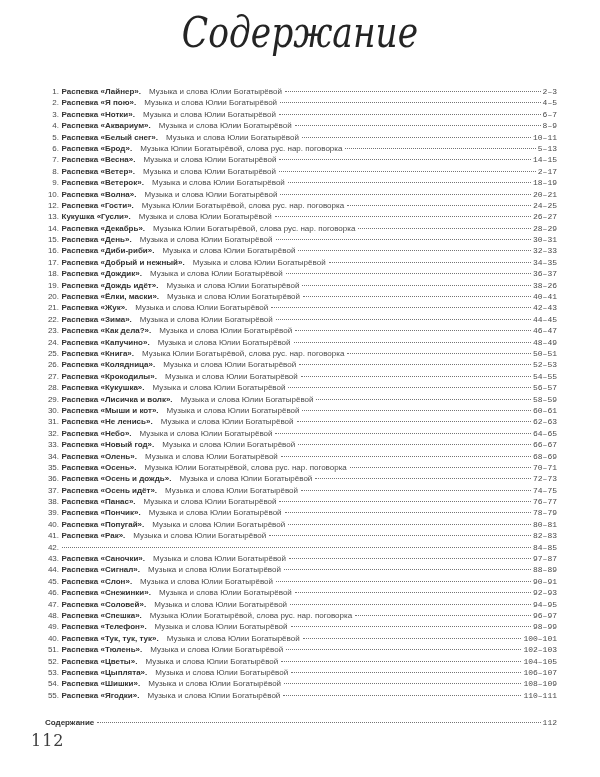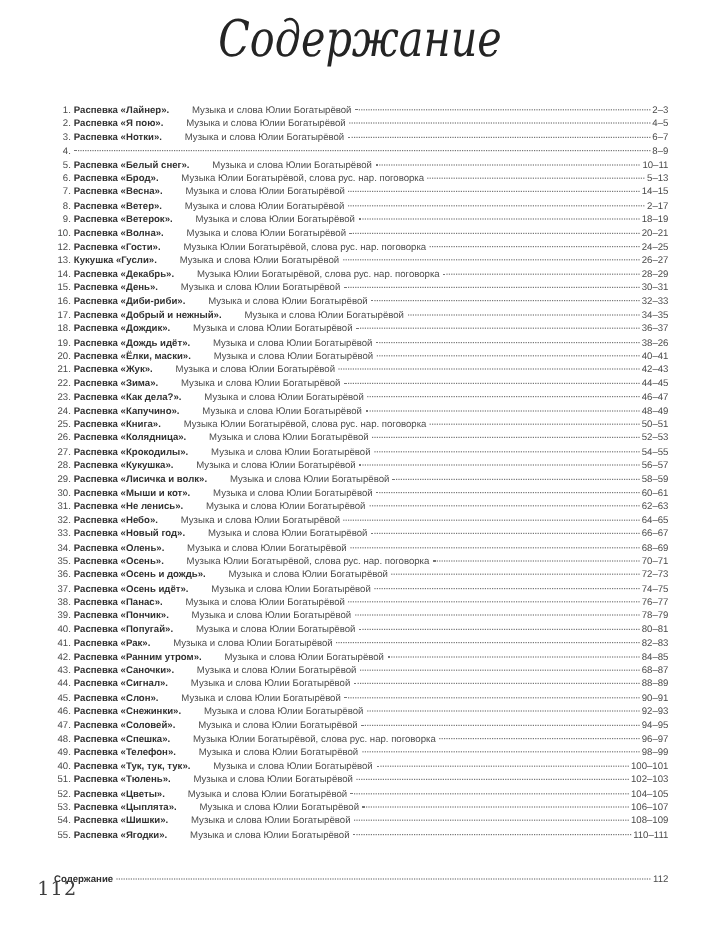--- a/index.html
+++ b/index.html
@@ -51,36 +51,36 @@
     text-align: right;
     color: #4a4a4a;
   }
   .entry-text {
     flex: none;
     margin-left: 2.5px;
   }
   .entry-title {
     font-weight: 700;
     color: #323232;
-    margin-top: 10px;
   }
   .entry-credit {
     color: #4c4c4c;
-    margin-left: 19px;
+    margin-left: 8px;
   }
   .leader {
     flex: 1 1 auto;
     min-width: 8px;
     border-bottom: 1px dotted #747474;
     margin: 0 2px 0 3px;
     transform: translateY(-2px);
   }
   .pages {
     flex: none;
     color: #4a4a4a;
+    font-family: Liberation Mono, monospace;
   }
   .toc-footer {
     position: absolute;
     top: 717px;
     left: 45px;
     right: 43px;
   }
   .toc-footer .entry-title {
     margin-left: 0;
   }
@@ -116,20 +116,21 @@
 
   <div class="toc-row">
     <span class="num">3.</span>
     <span class="entry-text"><span class="entry-title">Распевка «Нотки».</span><span class="entry-credit">Музыка и слова Юлии Богатырёвой</span></span>
     <span class="leader"></span>
     <span class="pages">6–7</span>
   </div>
 
   <div class="toc-row">
     <span class="num">4.</span>
+    <span class="entry-text"><span class="entry-title">Распевка «Аквариум».</span><span class="entry-credit">Музыка и слова Юлии Богатырёвой</span></span>
     <span class="leader"></span>
     <span class="pages">8–9</span>
   </div>
 
   <div class="toc-row">
     <span class="num">5.</span>
     <span class="entry-text"><span class="entry-title">Распевка «Белый снег».</span><span class="entry-credit">Музыка и слова Юлии Богатырёвой</span></span>
     <span class="leader"></span>
     <span class="pages">10–11</span>
   </div>
@@ -375,30 +376,29 @@
 
   <div class="toc-row">
     <span class="num">41.</span>
     <span class="entry-text"><span class="entry-title">Распевка «Рак».</span><span class="entry-credit">Музыка и слова Юлии Богатырёвой</span></span>
     <span class="leader"></span>
     <span class="pages">82–83</span>
   </div>
 
   <div class="toc-row">
     <span class="num">42.</span>
-    <span class="entry-text"><span class="entry-title">Распевка «Ранним утром».</span><span class="entry-credit">Музыка и слова Юлии Богатырёвой</span></span>
     <span class="leader"></span>
     <span class="pages">84–85</span>
   </div>
 
   <div class="toc-row">
     <span class="num">43.</span>
     <span class="entry-text"><span class="entry-title">Распевка «Саночки».</span><span class="entry-credit">Музыка и слова Юлии Богатырёвой</span></span>
     <span class="leader"></span>
-    <span class="pages">68–87</span>
+    <span class="pages">97–87</span>
   </div>
 
   <div class="toc-row">
     <span class="num">44.</span>
     <span class="entry-text"><span class="entry-title">Распевка «Сигнал».</span><span class="entry-credit">Музыка и слова Юлии Богатырёвой</span></span>
     <span class="leader"></span>
     <span class="pages">88–89</span>
   </div>
 
   <div class="toc-row">

